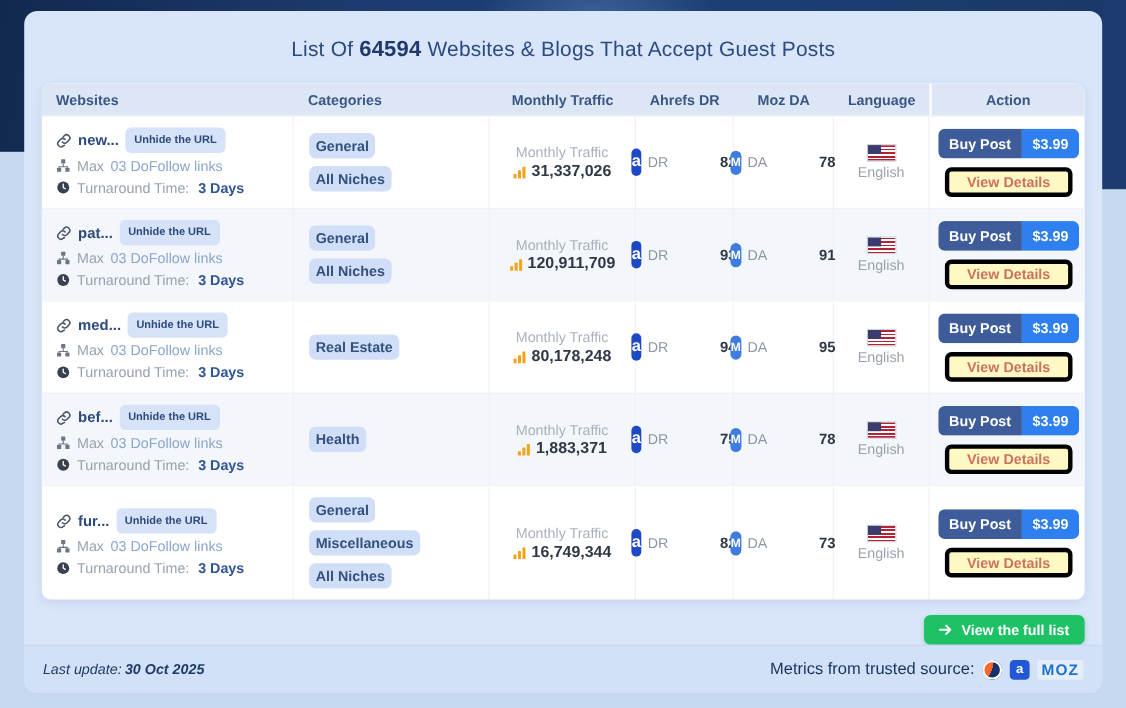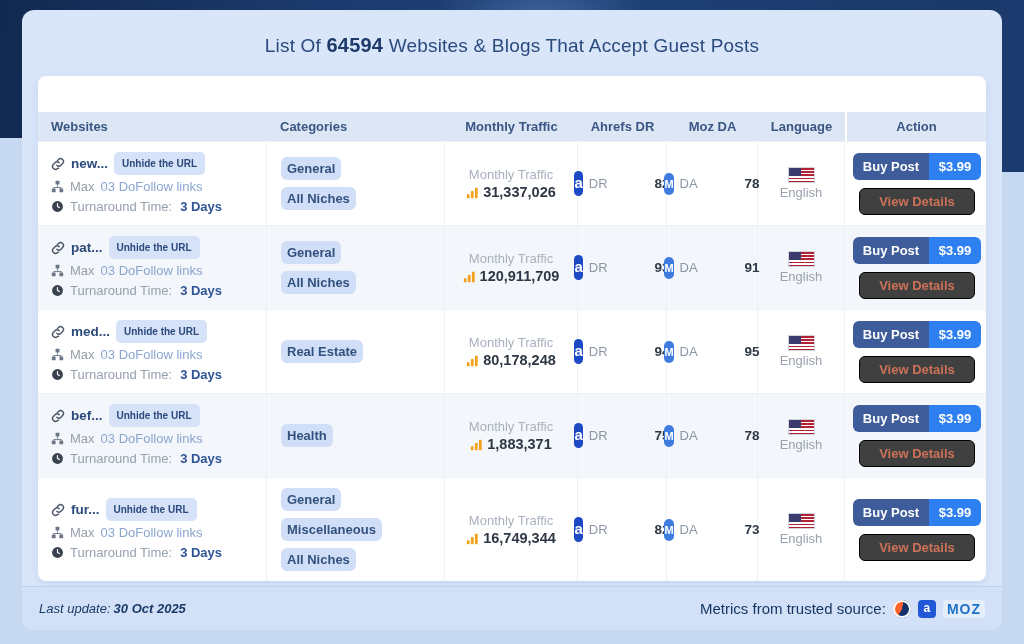--- a/index.html
+++ b/index.html
@@ -22,21 +22,21 @@
     background:#d9e6fa; border-radius:12px; display:flex; flex-direction:column; }
 
   .page-title { text-align:center; margin-top:24px; font-size:19px; font-weight:500;
     color:#2b4a7e; letter-spacing:.2px; }
   .page-title b { font-size:20px; color:#1e3a6b; }
 
   
   .table-wrap { margin:19px 16px 0 16px; background:#fff; border-radius:8px;
     box-shadow:0 3px 10px rgba(40,70,120,.10); overflow:hidden; }
   .grid-row { display:grid; grid-template-columns:229px 178px 133px 89px 91px 87px 1fr; }
-  .thead { background:#dce6f4;margin-top:36px; }
+  .thead { background:#dce6f4; }
   .th { font-size:13px; font-weight:bold; color:#3a5684; padding:7px 10px; text-align:center; }
   .th.left { text-align:left; padding-left:13px; }
   .th.action-th { border-left:2px solid #fff; }
   .tr { border-top:1px solid #eef1f6; }
   .tr:nth-child(even) { background:#f3f6fa; }
   .td { padding:10px 8px; border-right:1px solid #edf1f6; display:flex;
     flex-direction:column; justify-content:center; }
   .td:last-child { border-right:none; }
 
   
@@ -86,21 +86,21 @@
   .lang-label { font-size:13px; color:#9aa2ae; }
 
   
   .cell-action { align-items:center; gap:8px; }
   .buy-btn { width:128px; height:27px; border:none; border-radius:6px; overflow:hidden;
     display:flex; cursor:pointer; padding:0; font-family:inherit; }
   .buy-label { flex:1; background:#3e5c99; color:#fff; font-weight:bold; font-size:13px;
     display:flex; align-items:center; justify-content:center; }
   .buy-price { width:52px; background:#2e80f0; color:#fff; font-weight:bold; font-size:13px;
     display:flex; align-items:center; justify-content:center; }
-  .details-btn { width:116px; height:27px; background:#404040; border:1px solid #000000;
+  .details-btn { width:116px; height:27px; background:#fef9c3; border:4px solid #000000;
     border-radius:6px; color:#cd7158; font-weight:bold; font-size:13px; cursor:pointer;
     font-family:inherit; }
 
   
   .cta-row { display:flex; justify-content:flex-end; margin:14px 16px 0 0; }
   .cta-btn { background:#1ec265; border:none; border-radius:6px; color:#fff;
     font-weight:bold; font-size:13px; padding:6px 14px 6px 12px; display:flex;
     align-items:center; gap:7px; cursor:pointer; font-family:inherit;
     box-shadow:0 2px 5px rgba(20,120,70,.25);margin-left:41px; }
 

